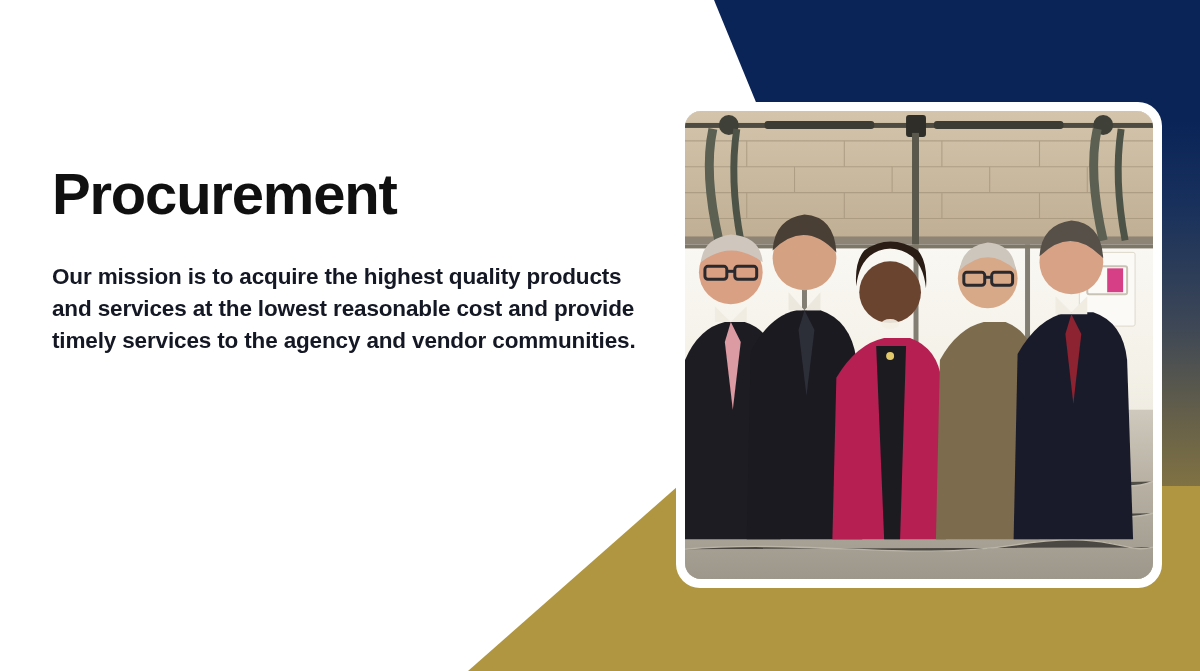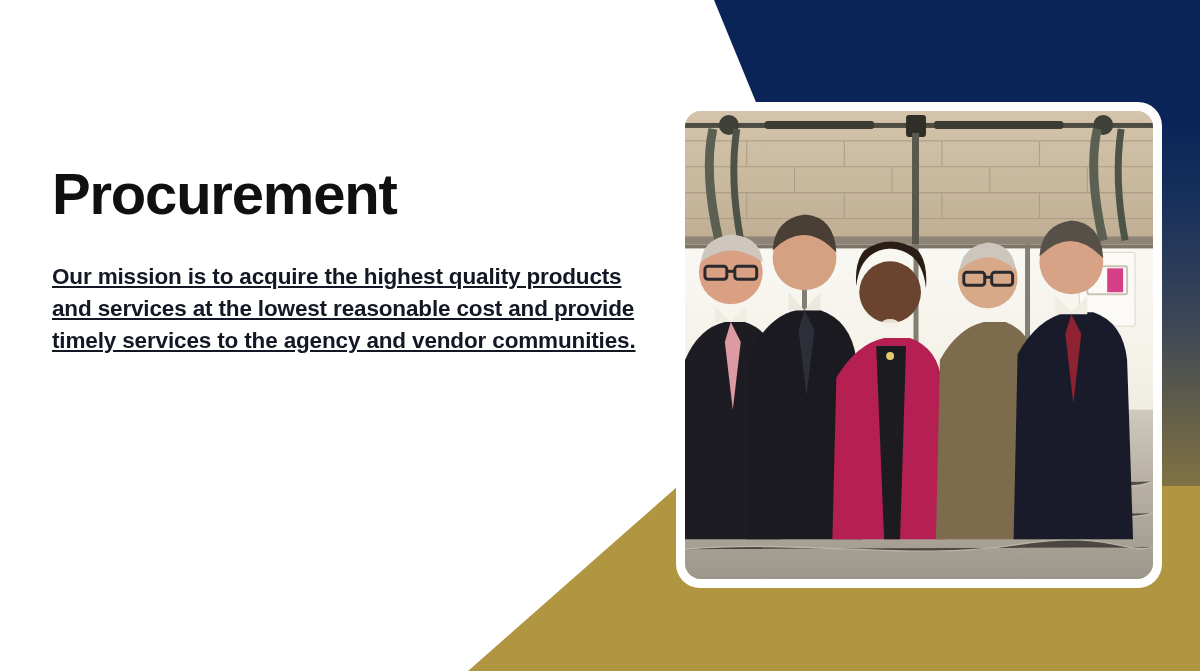--- a/index.html
+++ b/index.html
@@ -87,21 +87,20 @@
   }
 
   .body-paragraph {
     margin: 0 0 30px 0;
     font-size: 22.5px;
     line-height: 1.42;
     font-weight: 700;
     letter-spacing: -0.15px;
     color: #141824;
     font-family: "Liberation Sans", sans-serif;
-    text-decoration: underline;
   }
   .body-paragraph:last-child { margin-bottom: 0; }
 
   
 
   .photo-card {
     position: absolute;
     left: 676px;
     top: 102px;
     width: 486px;

